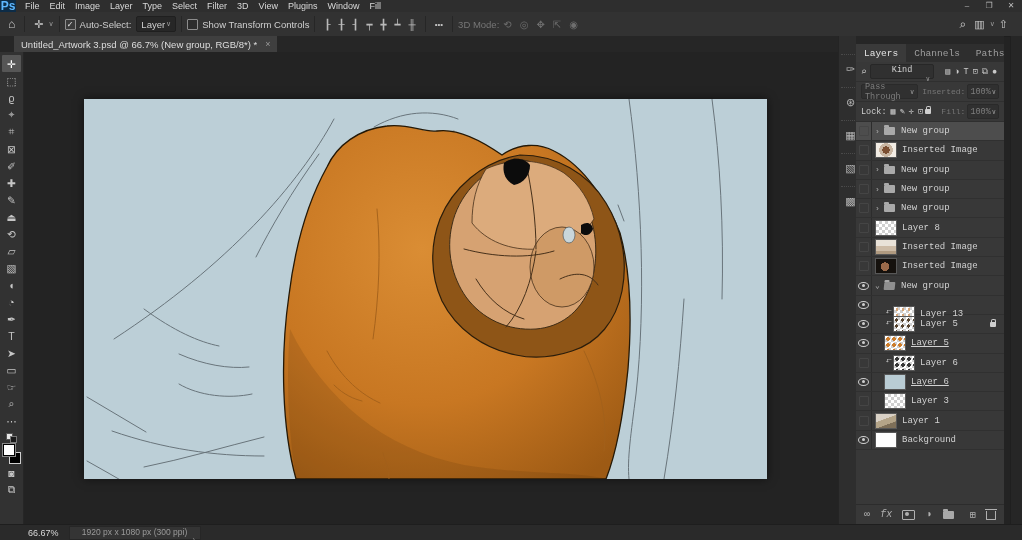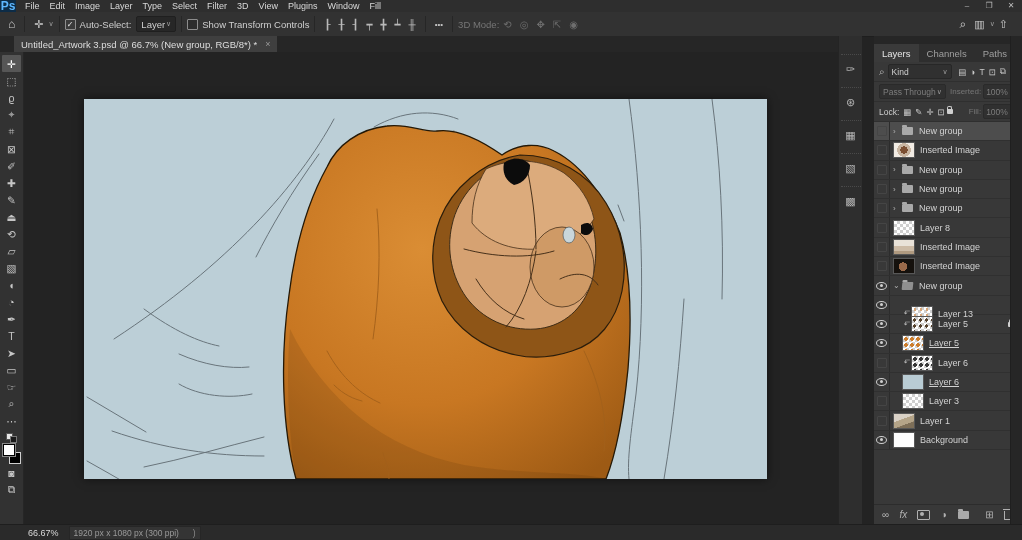--- a/index.html
+++ b/index.html
@@ -38,29 +38,29 @@
   #mini-swatch .a{position:absolute;left:1px;top:0;width:5px;height:5px;background:#e8e8e8;border:1px solid #555;}
   #mini-swatch .b{position:absolute;left:5px;top:3px;width:5px;height:5px;background:#1a1a1a;border:1px solid #777;}
   
   #canvas-surround{left:24px;top:52px;width:814px;height:472px;background:#232323;}
   #canvas{left:60px;top:47px;width:683px;height:380px;box-shadow:0 0 9px rgba(0,0,0,.55);}
   #canvas svg{display:block;}
   
   #dockstrip{left:838px;top:36px;width:24px;height:488px;background:#2e2e2e;border-left:1px solid #242424;display:flex;flex-direction:column;align-items:center;padding-top:18px;box-sizing:border-box;}
   .dock-icn{width:20px;height:20px;margin-bottom:8px;display:flex;align-items:center;justify-content:center;color:#b5b5b5;font-size:11px;border-top:1px dotted #4a4a4a;padding-top:4px;}
   
-  #layers-panel{left:874px;top:36px;width:148px;height:488px;background:#262626;display:flex;flex-direction:column;box-sizing:border-box;}
+  #layers-panel{left:856px;top:36px;width:148px;height:488px;background:#262626;display:flex;flex-direction:column;box-sizing:border-box;font-family:Liberation Mono, monospace;}
   #lp-tabs{margin-top:8px;height:18px;background:#2e2e2e;display:flex;align-items:stretch;font-size:9.5px;}
   .lp-tab{padding:0 8px;display:flex;align-items:center;color:#9f9f9f;}
   .lp-tab.active{background:#3a3a3a;color:#e4e4e4;}
   #lp-menu{margin-left:auto;color:#b5b5b5;font-size:9px;padding:0 6px;display:flex;align-items:center;}
   #lp-body{background:#383838;flex:1;display:flex;flex-direction:column;min-height:0;}
   .lp-row{display:flex;align-items:center;font-size:8.5px;color:#cfcfcf;padding:0 5px;border-bottom:1px solid #2f2f2f;}
   #filter-row{height:19px;}
-  #kind-box{background:#303030;border:1px solid #272727;border-radius:2px;height:13px;display:flex;align-items:center;padding:0 3px;margin-left:3px;width:56px;}
+  #kind-box{background:#303030;border:1px solid #272727;border-radius:2px;height:13px;display:flex;align-items:center;padding:0 3px;margin-left:3px;width:56px;flex-direction:column;}
   #kind-box .chev{margin-left:auto;}
   .filt-icn{color:#c9c9c9;font-size:8.5px;padding:0 2px;}
   #blend-row{height:19px;}
   #blend-box{background:#303030;border:1px solid #2a2a2a;border-radius:2px;height:13px;display:flex;align-items:center;padding:0 3px;width:66px;color:#7d7d7d;}
   .val-box{background:#303030;border:1px solid #2a2a2a;border-radius:2px;height:13px;display:flex;align-items:center;padding:0 2px;color:#7d7d7d;margin-left:2px;}
   #lock-row{height:19px;}
   .lock-icn{color:#c9c9c9;font-size:8.5px;padding:0 2px;}
   
   #layers-list{flex:0 0 auto;}
   .layer-row{height:18.3px;display:flex;align-items:center;border-bottom:1px solid #303030;font-size:9px;color:#d2d2d2;}
@@ -110,21 +110,21 @@
   .fx{font-style:italic;font-size:10px;}
   .maskicon{width:11px;height:8px;border:1px solid #b0b0b0;border-radius:1px;position:relative;}
   .maskicon::after{content:"";position:absolute;left:2px;top:1.5px;width:4px;height:4px;border-radius:50%;background:#b0b0b0;}
   .trashicon{width:8px;height:8px;border:1px solid #b0b0b0;border-top:none;border-radius:0 0 1px 1px;position:relative;margin-top:2px;}
   .trashicon::before{content:"";position:absolute;top:-2.5px;left:-2px;right:-2px;height:1.5px;background:#b0b0b0;}
   
   #rightstrip{left:1010px;top:36px;width:12px;height:488px;background:#262626;border-left:1px solid #1f1f1f;}
   
   #statusbar{left:0;top:524px;width:1022px;height:16px;background:#2a2a2a;border-top:1px solid #1e1e1e;display:flex;align-items:center;font-size:9px;}
   #status-zoom{margin-left:28px;color:#d8d8d8;}
-  #doc-info-box{margin-left:10px;width:122px;height:12px;background:#343434;border:1px solid #262626;display:flex;align-items:center;padding:0 4px;color:#9a9a9a;font-size:8.5px;}
+  #doc-info-box{margin-left:10px;width:122px;height:12px;background:#343434;border:1px solid #262626;display:flex;align-items:center;padding:0 4px;color:#9a9a9a;font-size:8.5px;flex-direction:column;}
   #doc-info-box .paren{margin-left:auto;color:#8a8a8a;}
 </style>
 </head>
 <body>
 
 <div id="menubar" class="abs">
   <div id="ps-logo">Ps</div>
   <div id="menu-items" style="display:flex;">
       <span class="menu-item">File</span>
       <span class="menu-item">Edit</span>

